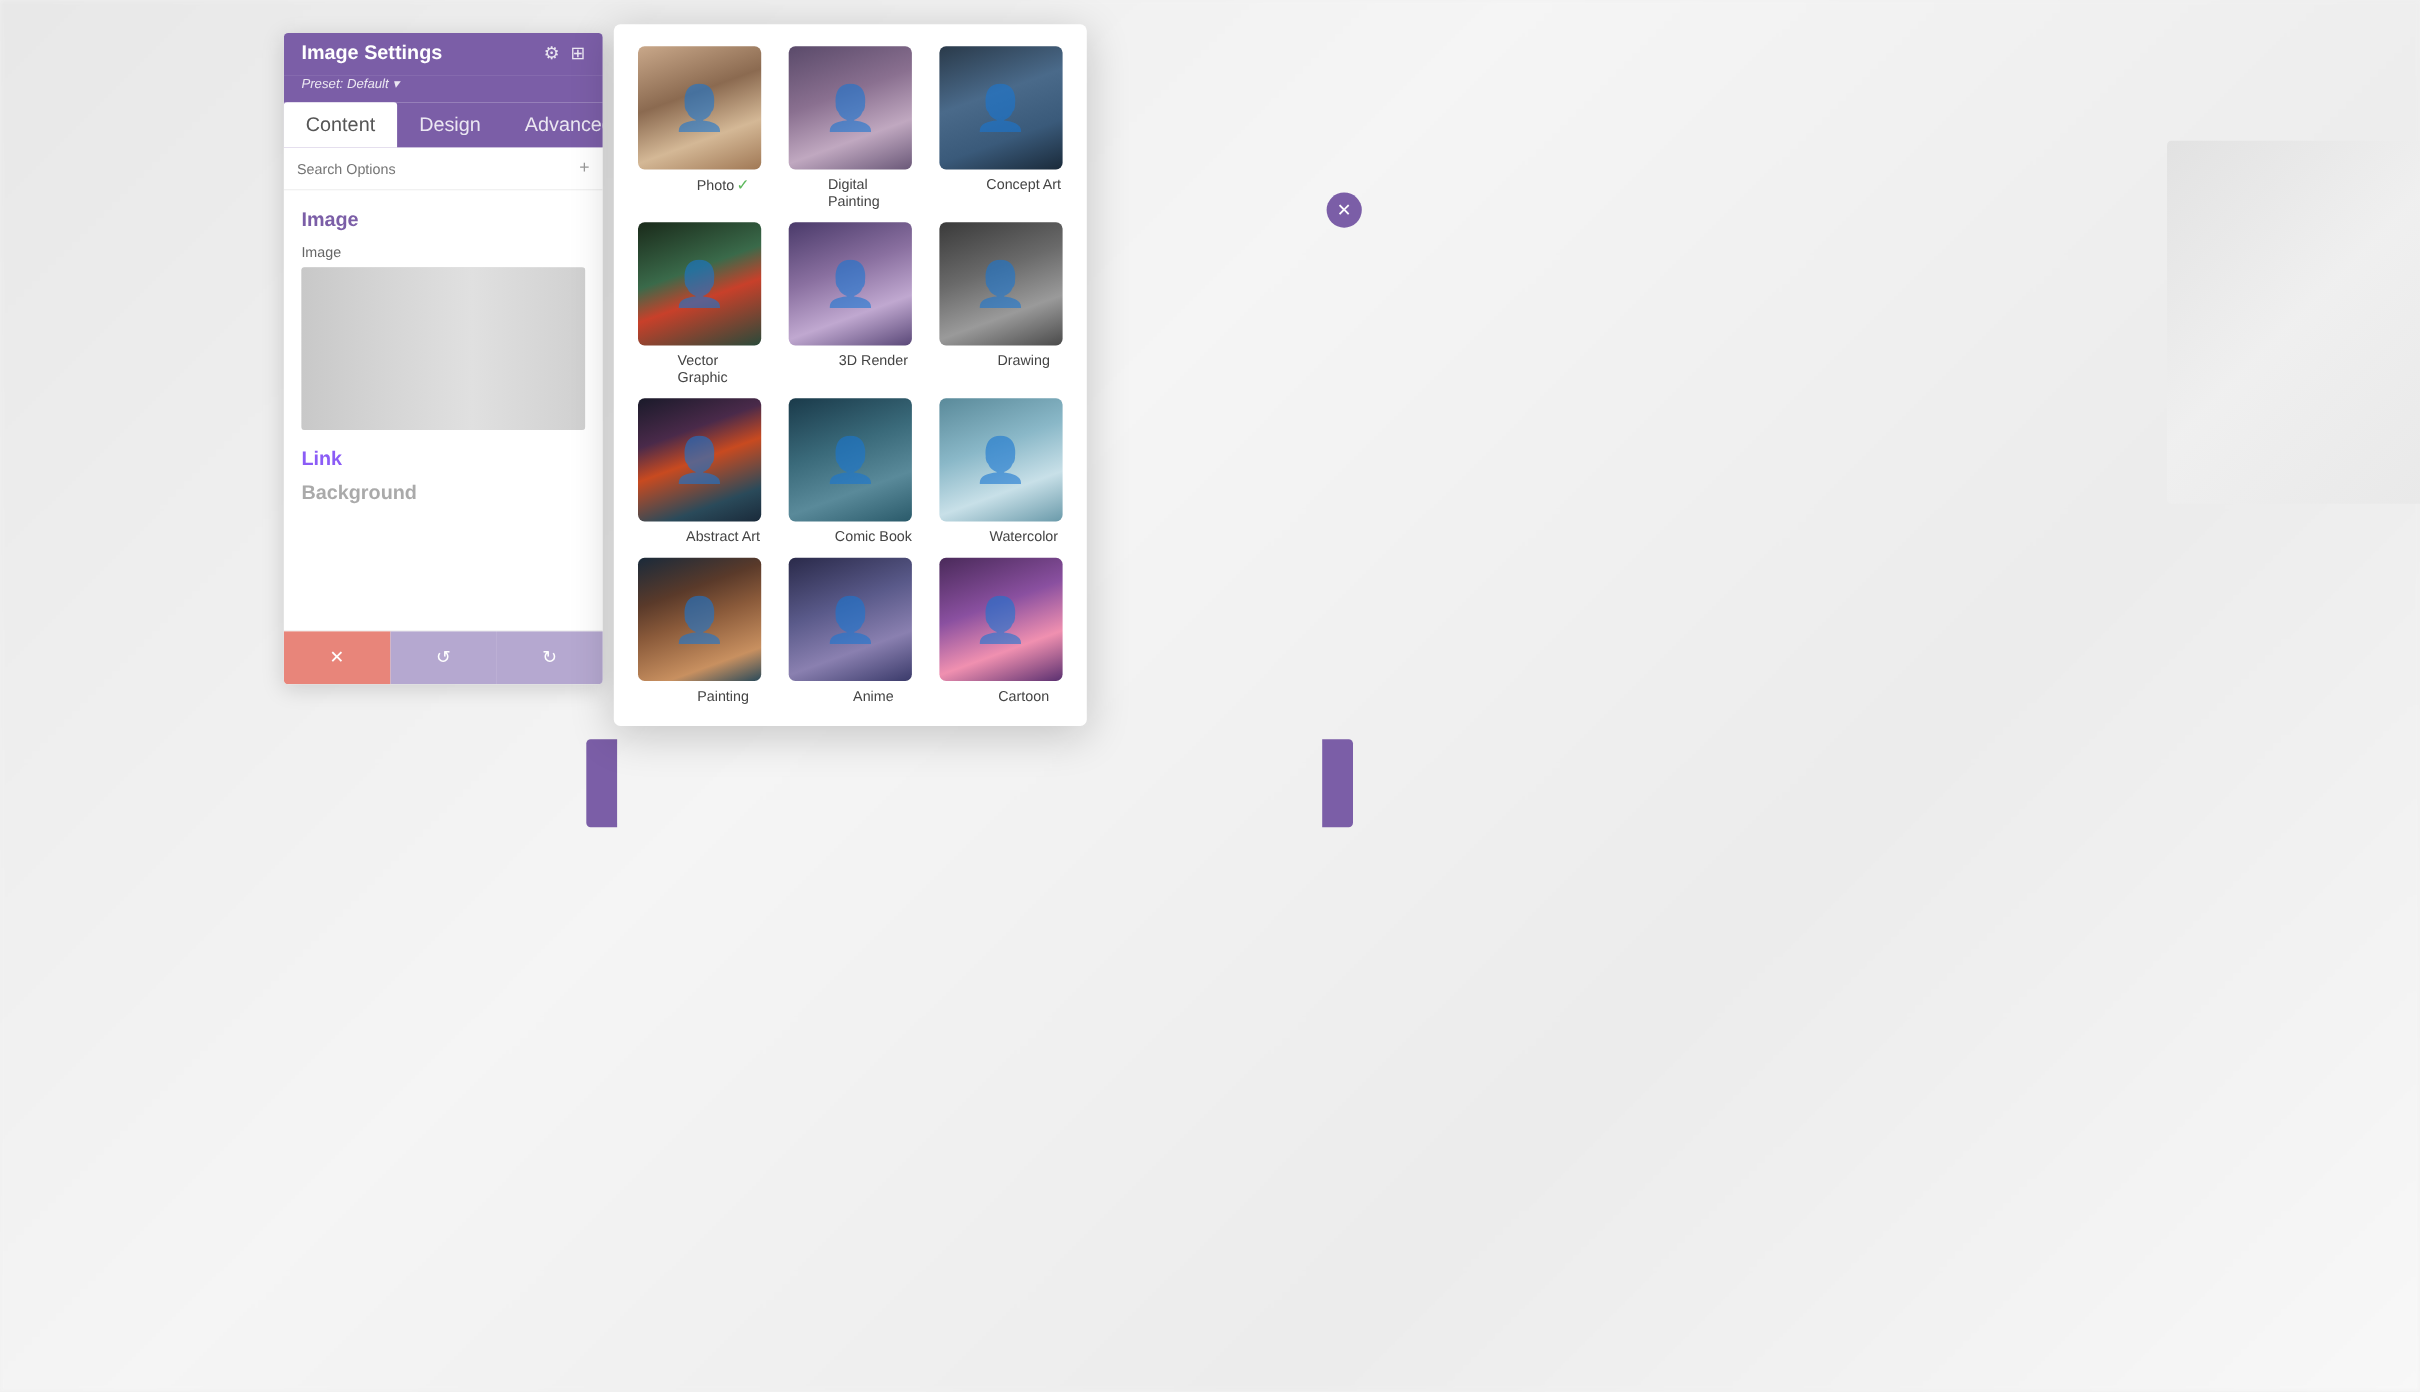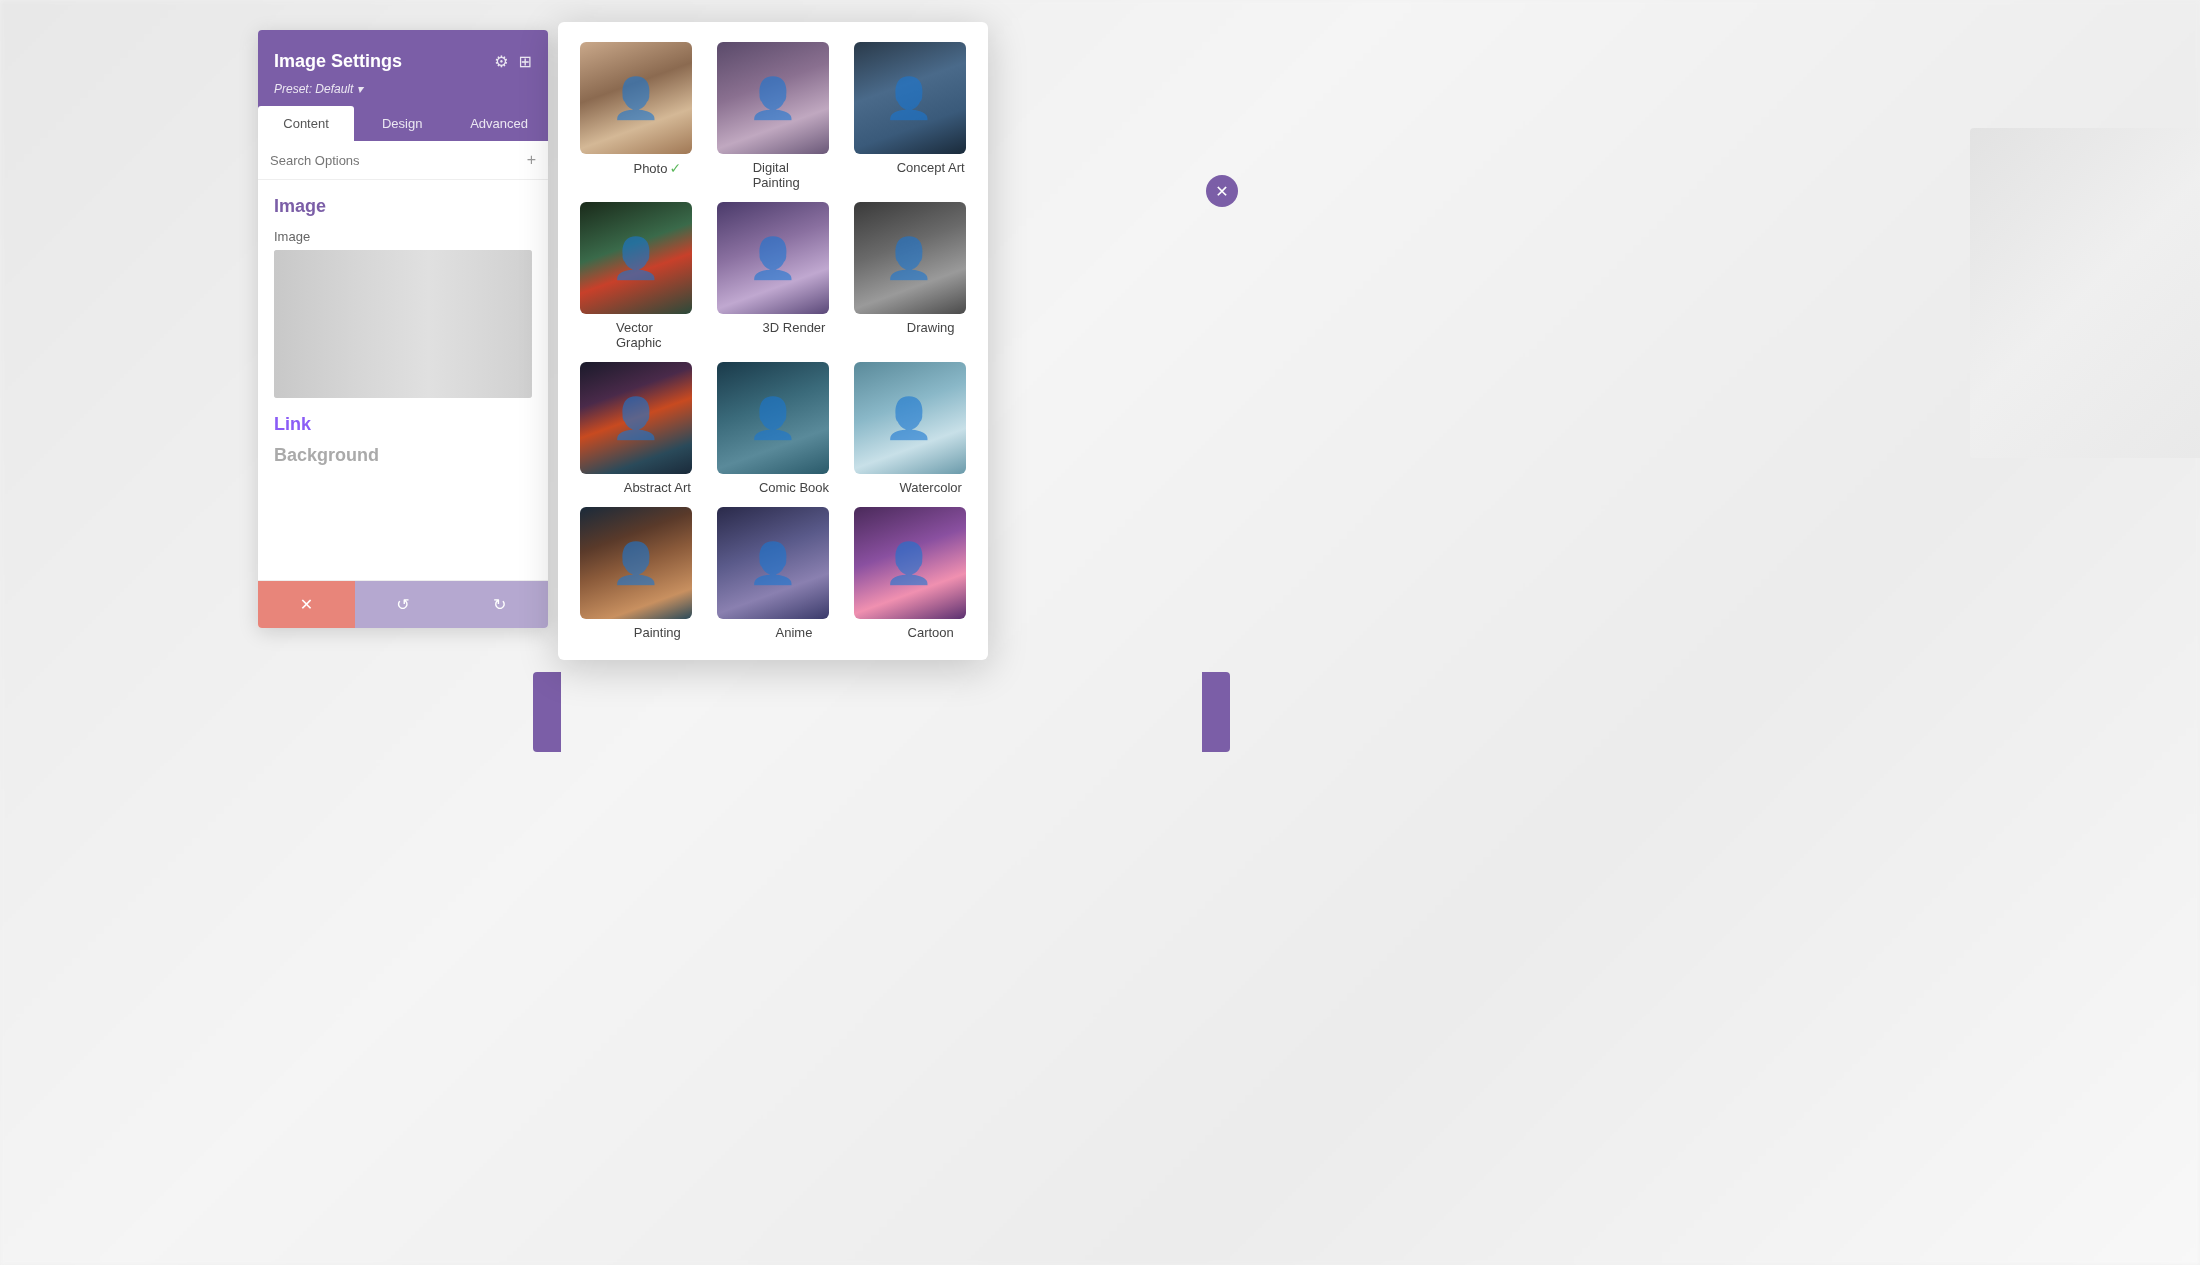--- a/index.html
+++ b/index.html
@@ -27,21 +27,21 @@
       left: 258px;
       width: 290px;
       background: #fff;
       border-radius: 4px;
       box-shadow: 0 4px 20px rgba(0,0,0,0.15);
       overflow: hidden;
     }
 
     .sidebar-header {
       background: #7b5ea7;
-      padding: 21px 16px 10px;
+      padding: 8px 16px 10px;
       color: #fff;
       display: flex;
       align-items: center;
       justify-content: space-between;
     }
 
     .sidebar-title {
       font-size: 18px;
       font-weight: 600;
     }
@@ -67,21 +67,21 @@
 
     .sidebar-tabs {
       display: flex;
       background: #7b5ea7;
     }
 
     .sidebar-tab {
       flex: 1;
       padding: 10px 20px;
       text-align: center;
-      font-size: 13px;
+      font-size: 18px;
       font-weight: 500;
       cursor: pointer;
       color: rgba(255,255,255,0.85);
     }
 
     .sidebar-tab.active {
       background: #fff;
       color: #555;
       border-radius: 3px 3px 0 0;
     }

